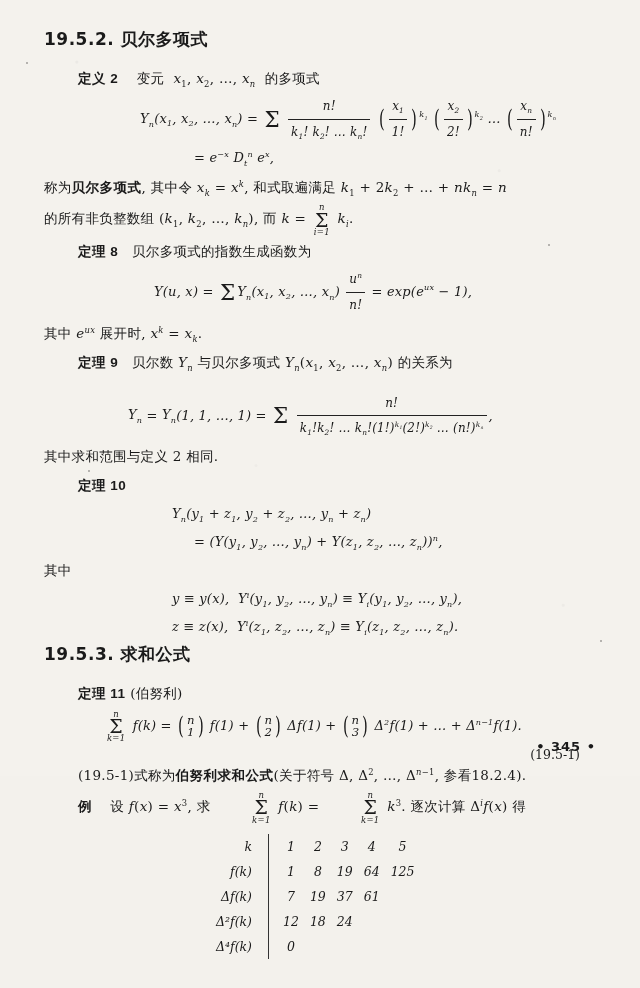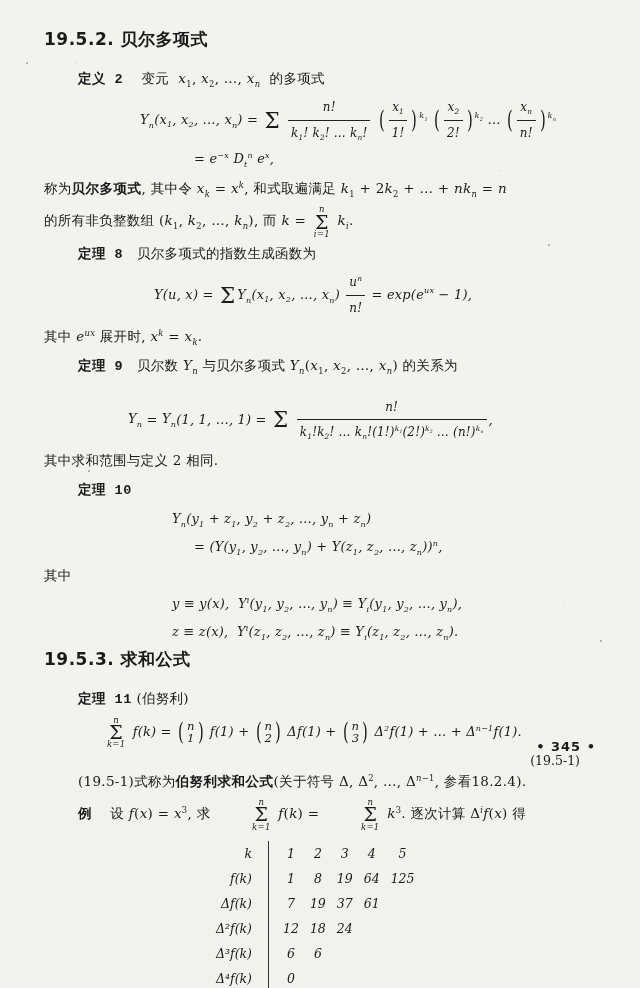--- a/index.html
+++ b/index.html
@@ -52,21 +52,21 @@
     font-size: 13.5px;
     line-height: 2.0;
     margin: 0 0 2px 0;
     letter-spacing: 0.3px;
   }
   .indent {
     text-indent: 34px;
   }
   .bold {
     font-weight: 700;
-    font-family: Liberation Mono, monospace;
+    font-family: Liberation Sans, sans-serif;
     letter-spacing: 0.5px;
     text-align: right;
   }
   .eq {
     font-size: 13px;
     line-height: 1.9;
     margin: 3px 0 3px 0;
     text-align: left;
     letter-spacing: 0.2px;
     font-style: italic;
@@ -334,28 +334,20 @@
         </tr>
         <tr>
           <td class="lab">Δ²f(k)</td>
           <td class="first">12</td>
           <td>18</td>
           <td>24</td>
           <td></td>
           <td></td>
         </tr>
         <tr>
-          <td class="lab">Δ³f(k)</td>
-          <td class="first">6</td>
-          <td>6</td>
-          <td></td>
-          <td></td>
-          <td></td>
-        </tr>
-        <tr>
           <td class="lab">Δ⁴f(k)</td>
           <td class="first">0</td>
           <td></td>
           <td></td>
           <td></td>
           <td></td>
         </tr>
       </tbody>
     </table>
 

